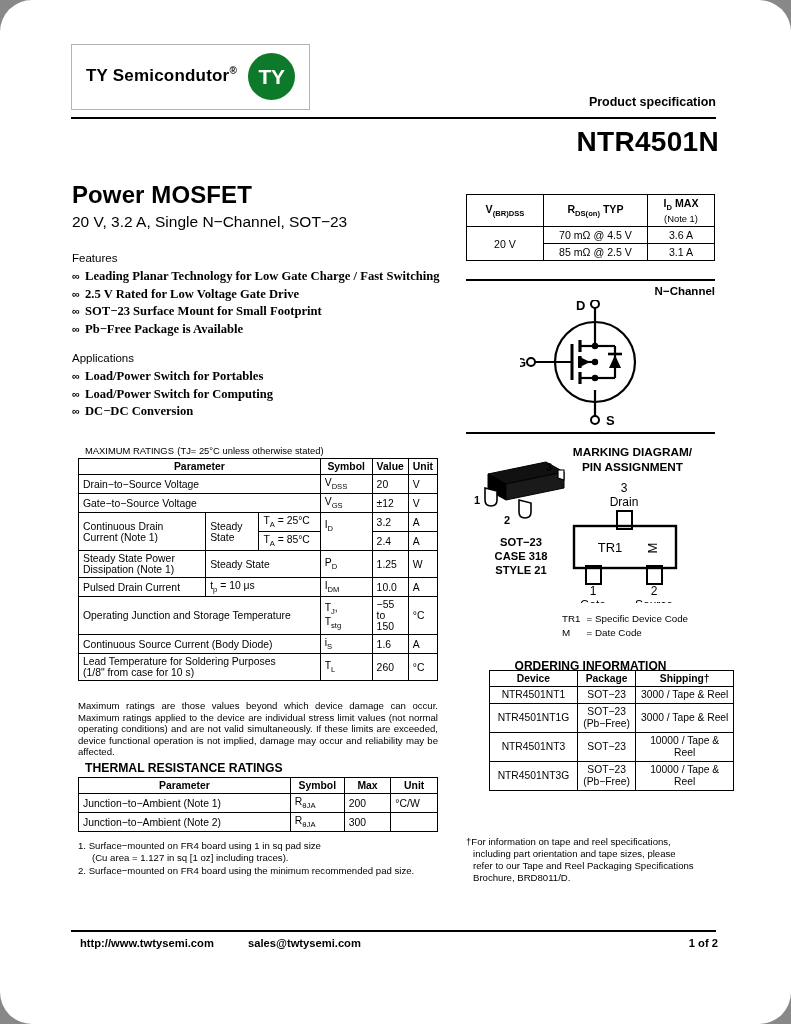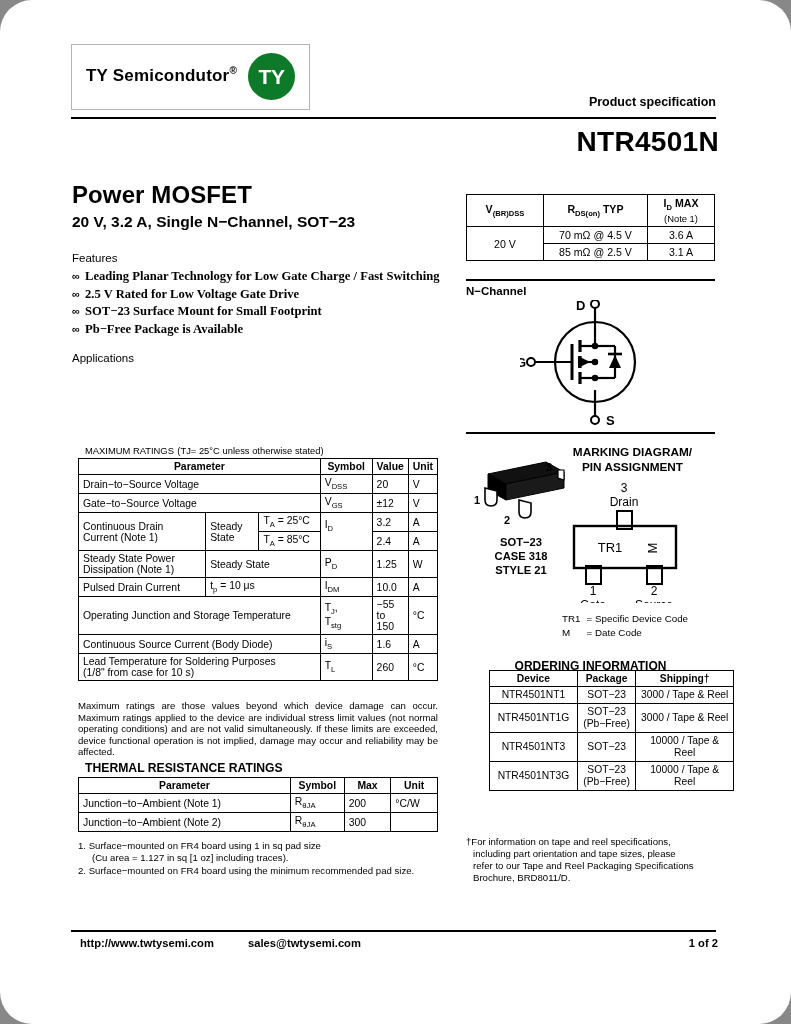--- a/index.html
+++ b/index.html
@@ -32,42 +32,42 @@
     position:absolute;left:71px;top:117px;width:645px;height:0;
     border-top:2.4px solid #000;
   }
   .partno{
     position:absolute;right:72px;top:126px;font-size:28px;font-weight:bold;
     letter-spacing:.3px;
   }
 
   
   .ttl1{position:absolute;left:72px;top:181px;font-size:24px;font-weight:bold;letter-spacing:.1px;}
-  .ttl2{position:absolute;left:72px;top:213px;font-size:15.5px;font-weight:bold;}
+  .ttl2{position:absolute;left:72px;top:213px;font-size:15.5px;font-weight:normal;}
 
   .sec-h{position:absolute;font-size:11.5px;font-weight:normal;}
   .blist{position:absolute;font-family:"Liberation Serif",serif;font-size:12.6px;line-height:17.6px;font-weight:bold;}
   .blist div{white-space:nowrap;}
   .bl{display:inline-block;width:13px;font-family:"Liberation Sans",sans-serif;font-size:11px;}
 
   
   table.d{border-collapse:collapse;font-size:10.3px;}
   table.d td,table.d th{border:1px solid #000;padding:2px 4px;}
   .ctr{text-align:left;}
   sub{font-size:7.6px;}
 
   
   .spec{position:absolute;left:466px;top:194px;width:249px;}
   .spec table{width:100%;padding-left:12px;}
   .spec th{font-weight:bold;text-align:center;font-size:10.6px;padding:4px 2px;}
   .spec td{text-align:center;font-size:10.6px;padding:5px 2px;}
   .hrule-spec{position:absolute;left:466px;top:279px;width:249px;border-top:2.2px solid #000;}
 
   
-  .nch-lbl{position:absolute;left:466px;top:285px;width:249px;text-align:left;
+  .nch-lbl{position:absolute;left:466px;top:285px;width:249px;text-align:right;
            font-size:11.5px;font-weight:bold;}
   .nch-svg{position:absolute;left:520px;top:300px;}
   .hrule-nch{position:absolute;left:466px;top:432px;width:249px;border-top:2.2px solid #000;}
 
   
   .mr-h{position:absolute;left:85px;top:443px;font-size:12.2px;font-weight:bold;}
   .mr-h span{font-size:9.4px;font-weight:normal;}
   .mrt{position:absolute;left:78px;top:458px;width:360px;}
   .mrt table{width:100%;}
   .mrt th{font-weight:bold;text-align:center;font-size:10.4px;padding:3px 2px;}
@@ -127,20 +127,25 @@
 
   <div class="sec-h" style="left:72px;top:252px;">Features</div>
   <div class="blist" style="left:72px;top:268px;">
     <div><span class="bl">∞</span><span>Leading Planar Technology for Low Gate Charge / Fast Switching</span></div>
     <div><span class="bl">∞</span><span>2.5 V Rated for Low Voltage Gate Drive</span></div>
     <div><span class="bl">∞</span><span>SOT−23 Surface Mount for Small Footprint</span></div>
     <div><span class="bl">∞</span><span>Pb−Free Package is Available</span></div>
   </div>
 
   <div class="sec-h" style="left:72px;top:352px;">Applications</div>
+  <div class="blist" style="left:72px;top:368px;">
+    <div><span class="bl">∞</span><span>Load/Power Switch for Portables</span></div>
+    <div><span class="bl">∞</span><span>Load/Power Switch for Computing</span></div>
+    <div><span class="bl">∞</span><span>DC−DC Conversion</span></div>
+  </div>
 
   <div class="spec">
     <table class="d">
       <tbody>
           <tr>
         <th style="width:31%">V<sub>(BR)DSS</sub></th>
         <th style="width:42%">R<sub>DS(on)</sub> TYP</th>
         <th style="width:27%">I<sub>D</sub> MAX<br><span style="font-weight:normal;font-size:9.4px">(Note 1)</span></th>
       </tr>
       <tr>

